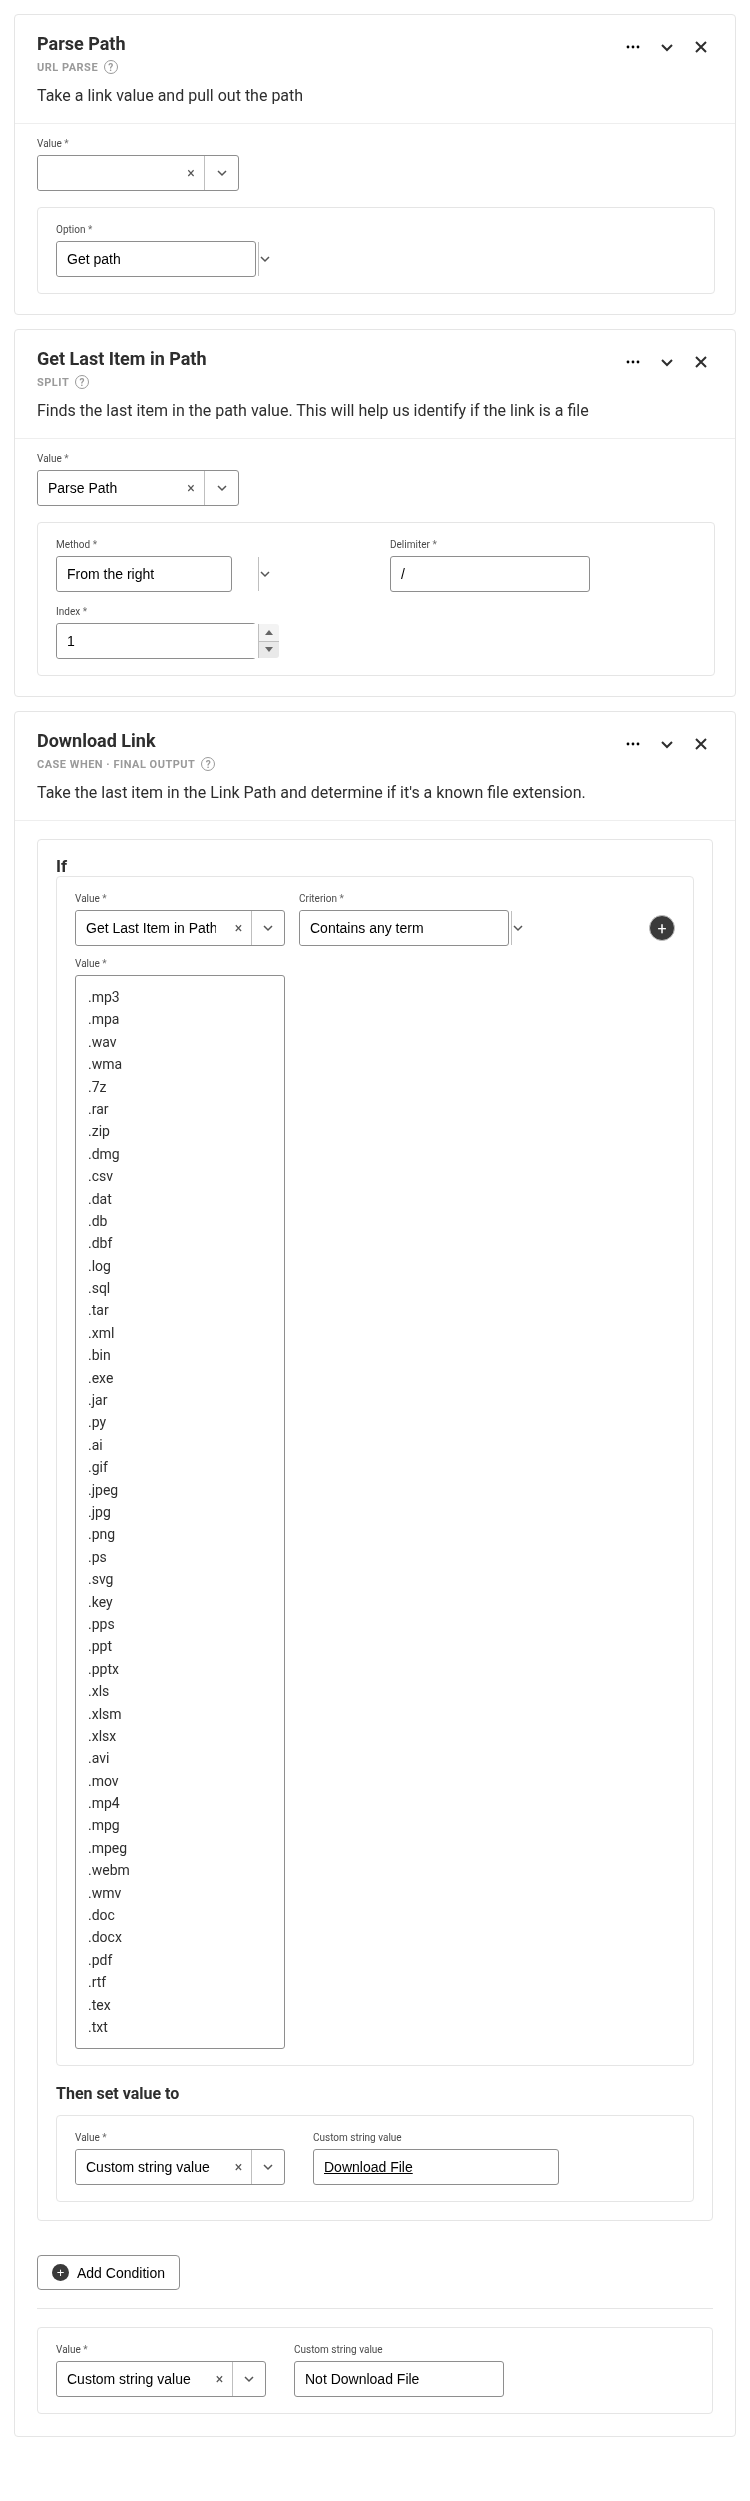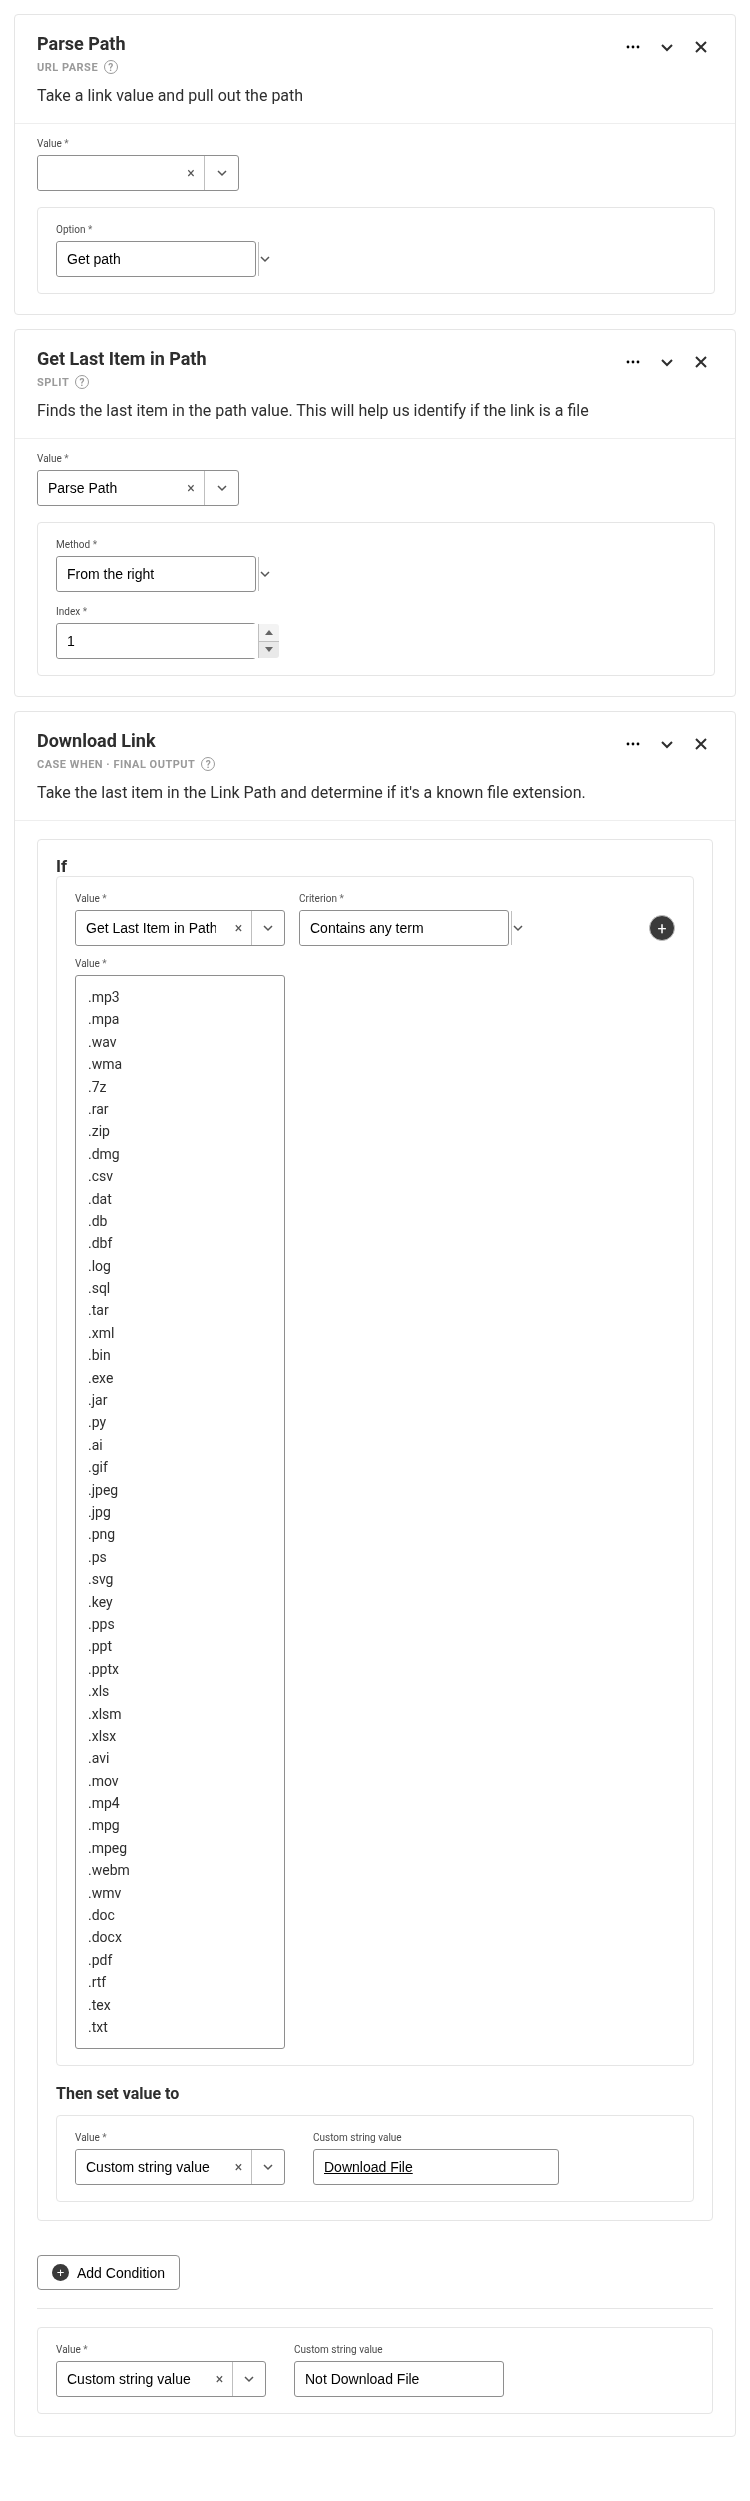--- a/index.html
+++ b/index.html
@@ -373,28 +373,32 @@
             <path d="M2 4 L6 8 L10 4" fill="none" stroke="#555" stroke-width="1.5"></path>
           </svg>
         </div>
     </div>
   </div>
 
   <div class="inset">
     <div class="row">
       <div class="col">
         <div class="field-label req">Method</div>
-        <div class="combo-plain" style="width:200px">
+        <div class="combo-plain" style="width:176px">
           <input class="combo-input" readonly="" style="width: 160px;" value="From the right">
           <div class="combo-drop">
               <svg width="12" height="12" viewBox="0 0 12 12">
                 <path d="M2 4 L6 8 L10 4" fill="none" stroke="#555" stroke-width="1.5"></path>
               </svg>
             </div>
         </div>
+      </div>
+      <div class="col">
+        <div class="field-label req">Delimiter</div>
+        <input class="text-input" value="/" style="">
       </div>
     </div>
     <div style="margin-top:14px">
       <div class="field-label req">Index</div>
       <div class="stepper">
         <input value="1" style="">
         <div class="stepper-buttons">
           <button>
               <svg width="8" height="5" viewBox="0 0 8 5">
                 <path d="M0 5 L4 0 L8 5" fill="#666"></path>

